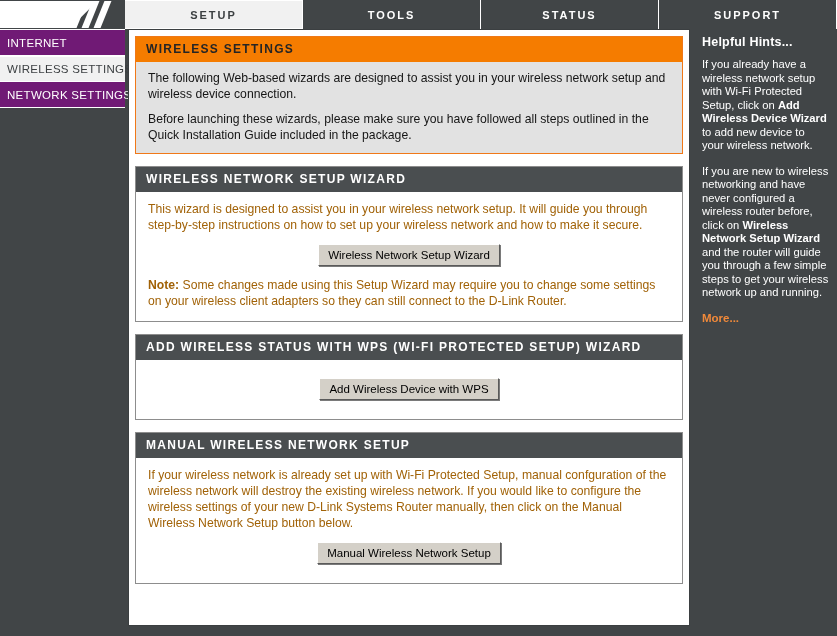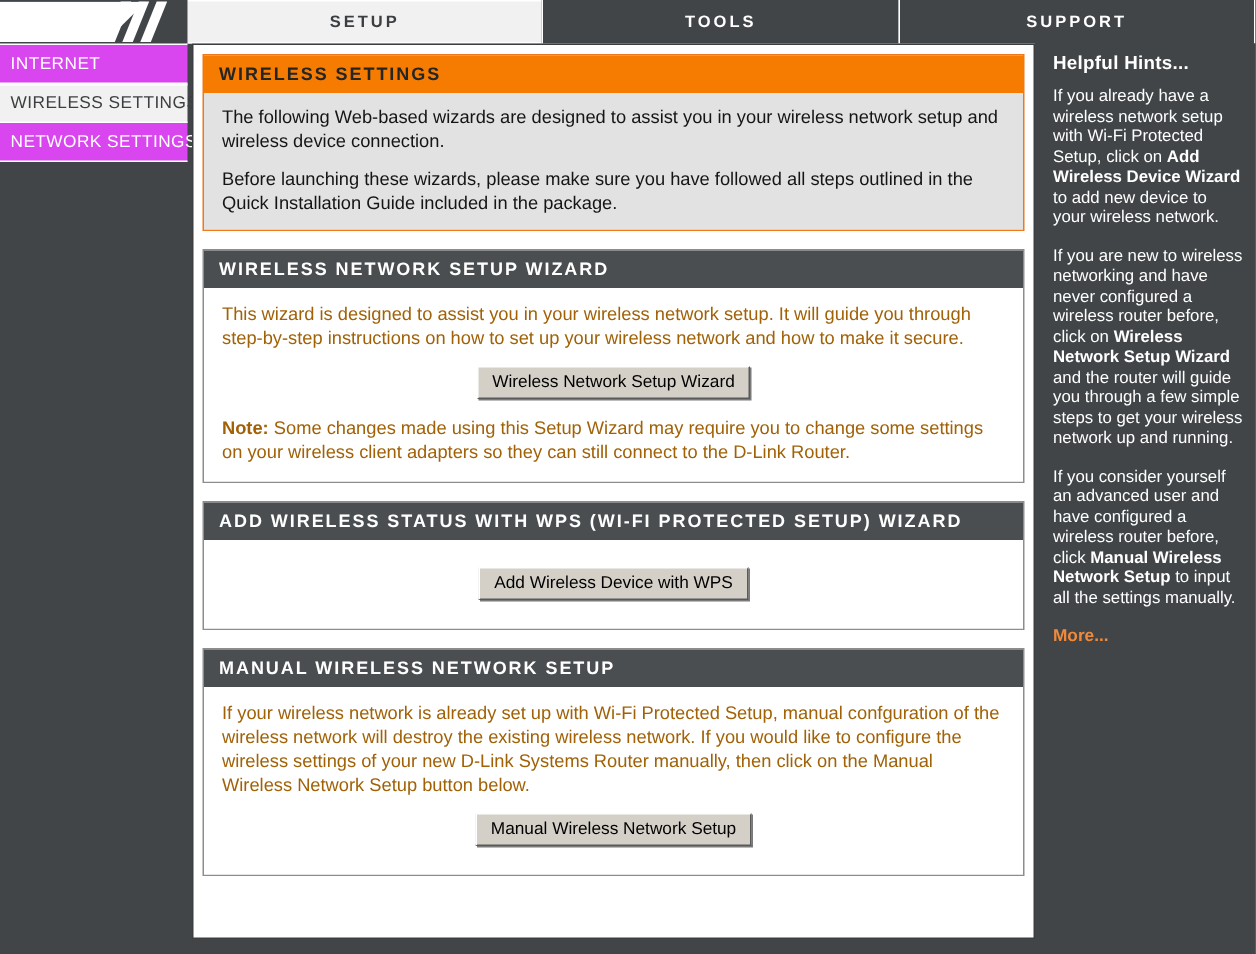--- a/index.html
+++ b/index.html
@@ -84,21 +84,21 @@
     border-top: 1px solid #ffffff;
   }
   .side-item {
     height: 26px;
     display: flex;
     align-items: center;
     padding-left: 7px;
     font-size: 11.5px;
     letter-spacing: 0.3px;
     color: #ffffff;
-    background: #d946ef;
+    background: #701a75;
     border-bottom: 1px solid #ffffff;
     cursor: pointer;
     user-select: none;
     white-space: nowrap;
   }
   .side-item.selected {
     background: #f1f1f1;
     color: #3b3f41;
     border-top: 1px solid #ffffff;
   }
@@ -228,20 +228,23 @@
       <div class="logo-slash s3"></div>
     </div>
     <div class="tabs">
       <div class="tab active">
           <span>SETUP</span>
         </div>
       <div class="tab">
           <span>TOOLS</span>
         </div>
       <div class="tab">
+          <span>STATUS</span>
+        </div>
+      <div class="tab">
           <span>SUPPORT</span>
         </div>
     </div>
   </div>
 
   <div class="sidebar">
     <div class="side-item">
         <span>INTERNET</span>
       </div>
     <div class="side-item selected">
@@ -293,17 +296,16 @@
         </div>
       </div>
 
     </div>
   </div>
 
   <div class="hints">
     <h3>Helpful Hints...</h3>
     <p><span>If you already have a wireless network setup with Wi-Fi Protected Setup, click on </span><b>Add Wireless Device Wizard</b><span> to add new device to your wireless network.</span></p>
     <p><span>If you are new to wireless networking and have never configured a wireless router before, click on </span><b>Wireless Network Setup Wizard</b><span> and the router will guide you through a few simple steps to get your wireless network up and running.</span></p>
-    <p><span>If you consider yourself an advanced user and have configured a wireless router before, click </span><b>Manual Wireless Network Setup</b><span> to input all the settings manually.</span></p>
     <div class="more">More...</div>
   </div>
 
 </div>
 
 </body></html>

